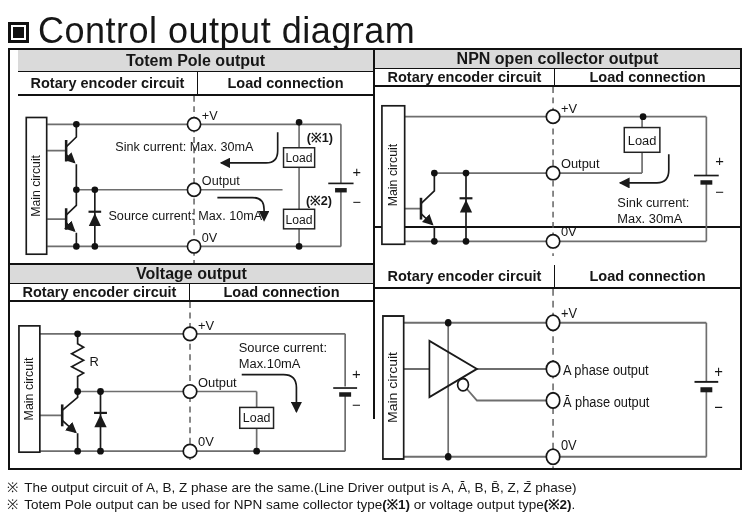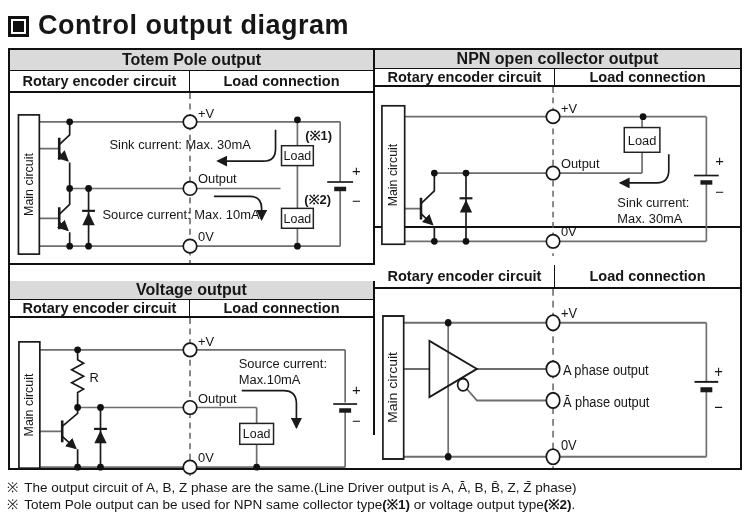--- a/index.html
+++ b/index.html
@@ -2,28 +2,28 @@
 <html><head>
 <meta charset="utf-8">
 <style>
   html,body{margin:0;padding:0;background:#fff;}
   .page{position:relative;width:750px;height:525px;background:#fff;overflow:hidden;
         font-family:"Liberation Sans",sans-serif;color:#161616;}
   
   .title-row{position:absolute;left:8px;top:10px;display:flex;align-items:center;gap:9px;}
   .title-icon{width:21px;height:21px;border:3px solid #111;box-sizing:border-box;display:flex;margin-top:2px;}
   .title-icon .inner{flex:1;margin:2px;background:#111;}
-  .page-title{font-size:27px;font-weight:bold;letter-spacing:0.5px;}
+  .page-title{font-size:36px;font-weight:normal;letter-spacing:0.5px;}
   
   .table{position:absolute;left:8px;top:48px;width:734px;height:422px;border:2px solid #111;
          box-sizing:border-box;display:flex;flex-wrap:wrap;background:#fff;}
   .quad{box-sizing:border-box;display:flex;flex-direction:column;}
-  .q1{width:365px;height:215px;border-right:2px solid #111;border-bottom:2px solid #111;}
+  .q1{width:365px;height:215px;border-right:2px solid #111;border-bottom:2px solid #111;padding-left:8px;}
   .q2{width:365px;height:178px;border-bottom:2px solid #111;}
-  .q3{width:365px;height:154px;border-right:2px solid #111;margin-top:16px;}
+  .q3{width:365px;height:154px;border-right:2px solid #111;}
   .q4{width:365px;height:203px;}
   .q-title{height:22px;box-sizing:border-box;background:#dadada;border-bottom:1.5px solid #111;
            display:flex;align-items:center;justify-content:center;font-size:16px;font-weight:bold;}
   .q-head{height:24px;box-sizing:border-box;border-bottom:2px solid #111;display:flex;font-size:14.5px;font-weight:bold;justify-content:flex-end;}
   .q-head .c1{width:180px;box-sizing:border-box;border-right:1.5px solid #111;display:flex;align-items:center;justify-content:center;}
   .q-head .c2{flex:1;display:flex;align-items:center;justify-content:center;}
   .q-diagram{flex:1;}
   .q-diagram svg{display:block;width:100%;height:100%;}
   
   svg .wire{stroke:#6e6e6e;stroke-width:1.7;fill:none;}

